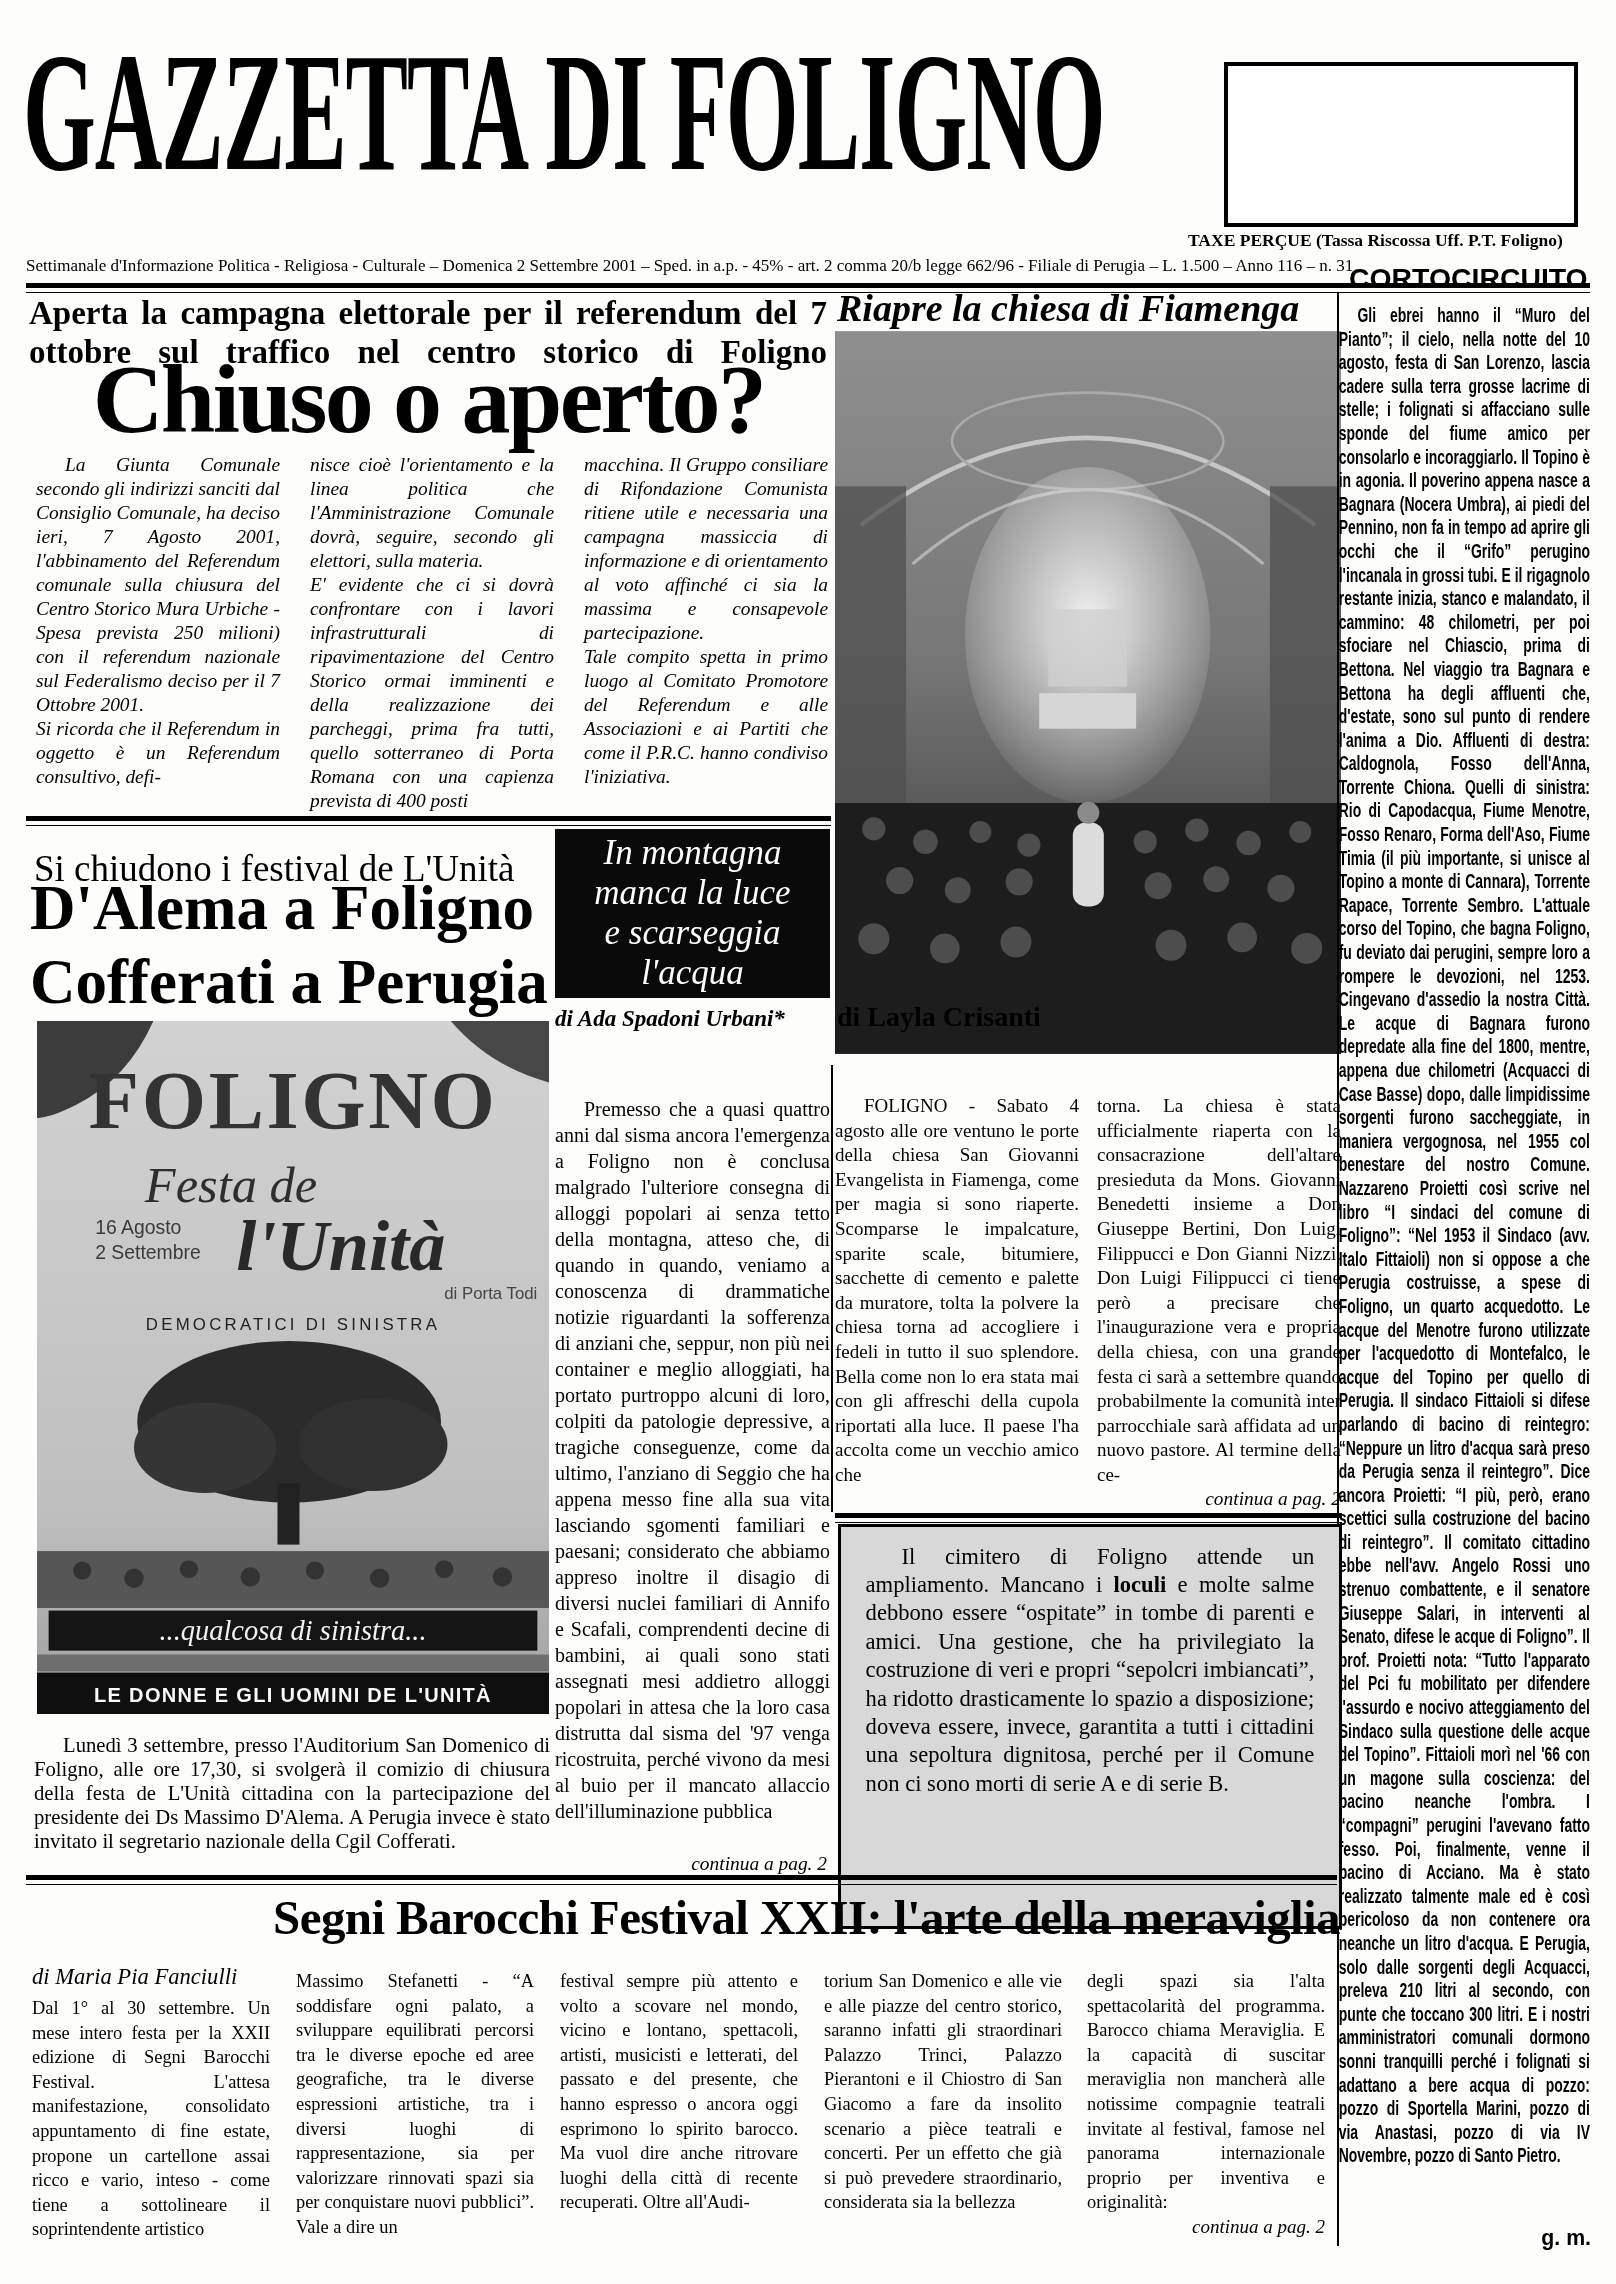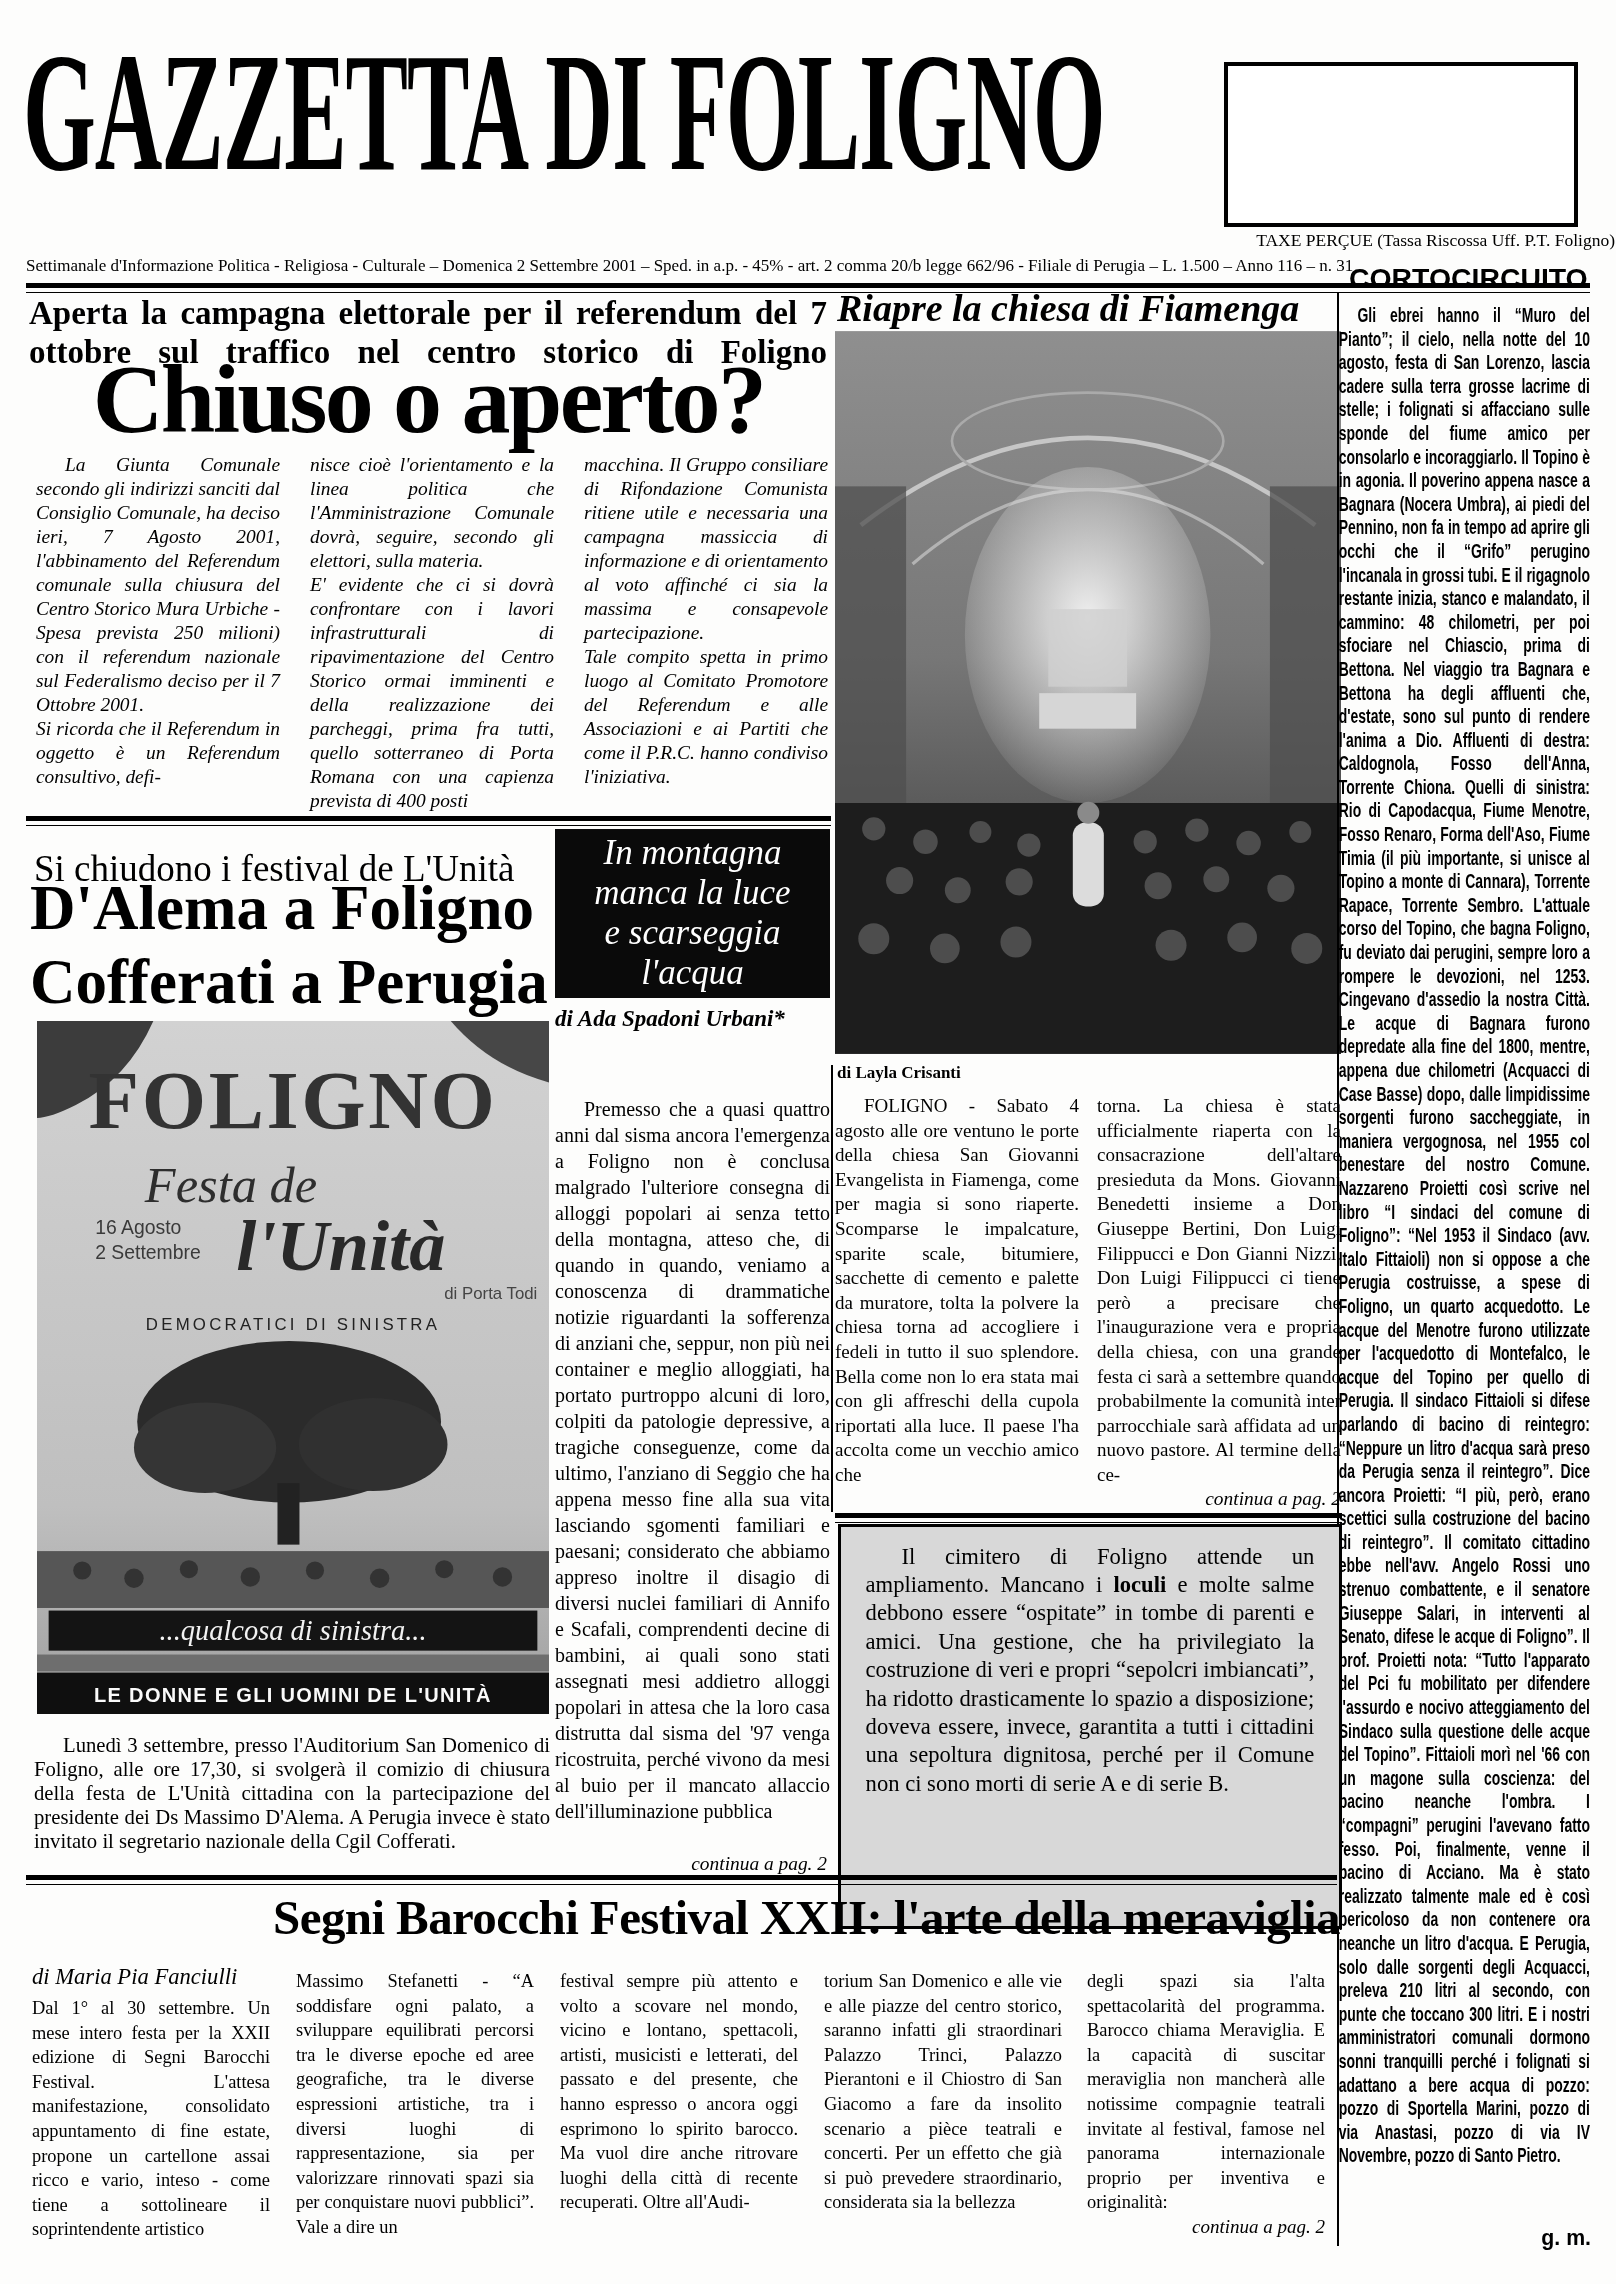--- a/index.html
+++ b/index.html
@@ -9,21 +9,21 @@
   .abs{position:absolute;}
   .j{text-align:justify;hyphens:auto;}
   .pre{white-space:pre-line;}
   .it{font-style:italic;}
   .b{font-weight:bold;}
   .right{text-align:right;}
   
   .mast{left:23px;top:27px;font-size:120px;font-weight:bold;line-height:1;white-space:nowrap;
         letter-spacing:-1.3px;transform:scale(0.78,1.42);transform-origin:top left;}
   .taxe-box{left:1224px;top:62px;width:354px;height:165px;border:4.5px solid #000;background:#fff;}
-  .taxe-cap{left:1188px;top:230px;width:427px;font-size:17.5px;font-weight:normal;text-align:right;white-space:nowrap;}
+  .taxe-cap{left:1188px;top:230px;width:427px;font-size:17.5px;font-weight:bold;text-align:left;white-space:nowrap;}
   .subtitle{left:26px;top:256px;width:1564px;font-size:17px;white-space:nowrap;}
   
   .dbl{height:10.3px;border-top:5.2px solid #000;border-bottom:1.9px solid #000;}
   .vr{width:1.9px;background:#000;}
   
   .kicker{left:29px;top:294px;width:798px;font-size:33px;font-weight:bold;line-height:1.17;
           text-align:justify;text-align-last:justify;}
   .chiuso{left:26px;top:350px;width:805px;font-size:98px;font-weight:bold;letter-spacing:-2.6px;
           text-align:center;line-height:1;}
   .lead-cols{left:36px;top:453px;width:794px;height:363px;display:flex;gap:30px;overflow:hidden;}
@@ -34,21 +34,21 @@
   .uhead{left:30px;top:871px;font-size:63px;font-weight:bold;line-height:1.18;}
   .caption{left:34px;top:1733px;width:516px;height:145px;font-size:20.7px;line-height:24px;overflow:hidden;}
   
   .mbox{left:555px;top:829px;width:275px;height:169px;background:#0a0a0a;color:#fff;
         font-style:italic;font-size:35px;line-height:40px;text-align:center;padding-top:3.9px;}
   .mby{left:555px;top:1006px;font-size:23px;font-weight:bold;font-style:italic;}
   .mbody{left:555px;top:1096px;width:275px;height:812px;font-size:20px;line-height:26px;overflow:hidden;}
   .mcont{left:559px;top:1853px;width:268px;font-size:19.4px;}
   
   .fhead{left:837px;top:286px;font-size:38px;font-weight:bold;font-style:italic;}
-  .fby{left:837px;top:1063px;font-size:17px;font-weight:bold;}
+  .fby{left:837px;top:1001px;font-size:28px;font-weight:bold;}
   .fcols{left:835px;top:1094px;width:507px;height:397px;display:flex;gap:18px;overflow:hidden;}
   .fcols>div{width:244px;font-size:19px;line-height:24.6px;}
   .fcont{left:1098px;top:1488px;width:243px;font-size:19.4px;}
   
   .morti{left:838px;top:1524px;width:504px;height:405px;background:#d8d8d8;border:3.9px solid #000;
          padding:15.5px 24.6px;}
   .morti h2{margin:0 0 13px 2.6px;font-size:50px;font-style:italic;font-weight:bold;line-height:1.05;}
   .morti p{margin:0;font-size:22.6px;line-height:28.4px;text-indent:36px;}
   
   .bhead{left:26px;top:1889px;width:1314px;font-size:49px;font-weight:bold;letter-spacing:-0.6px;white-space:nowrap;text-align:right;}

